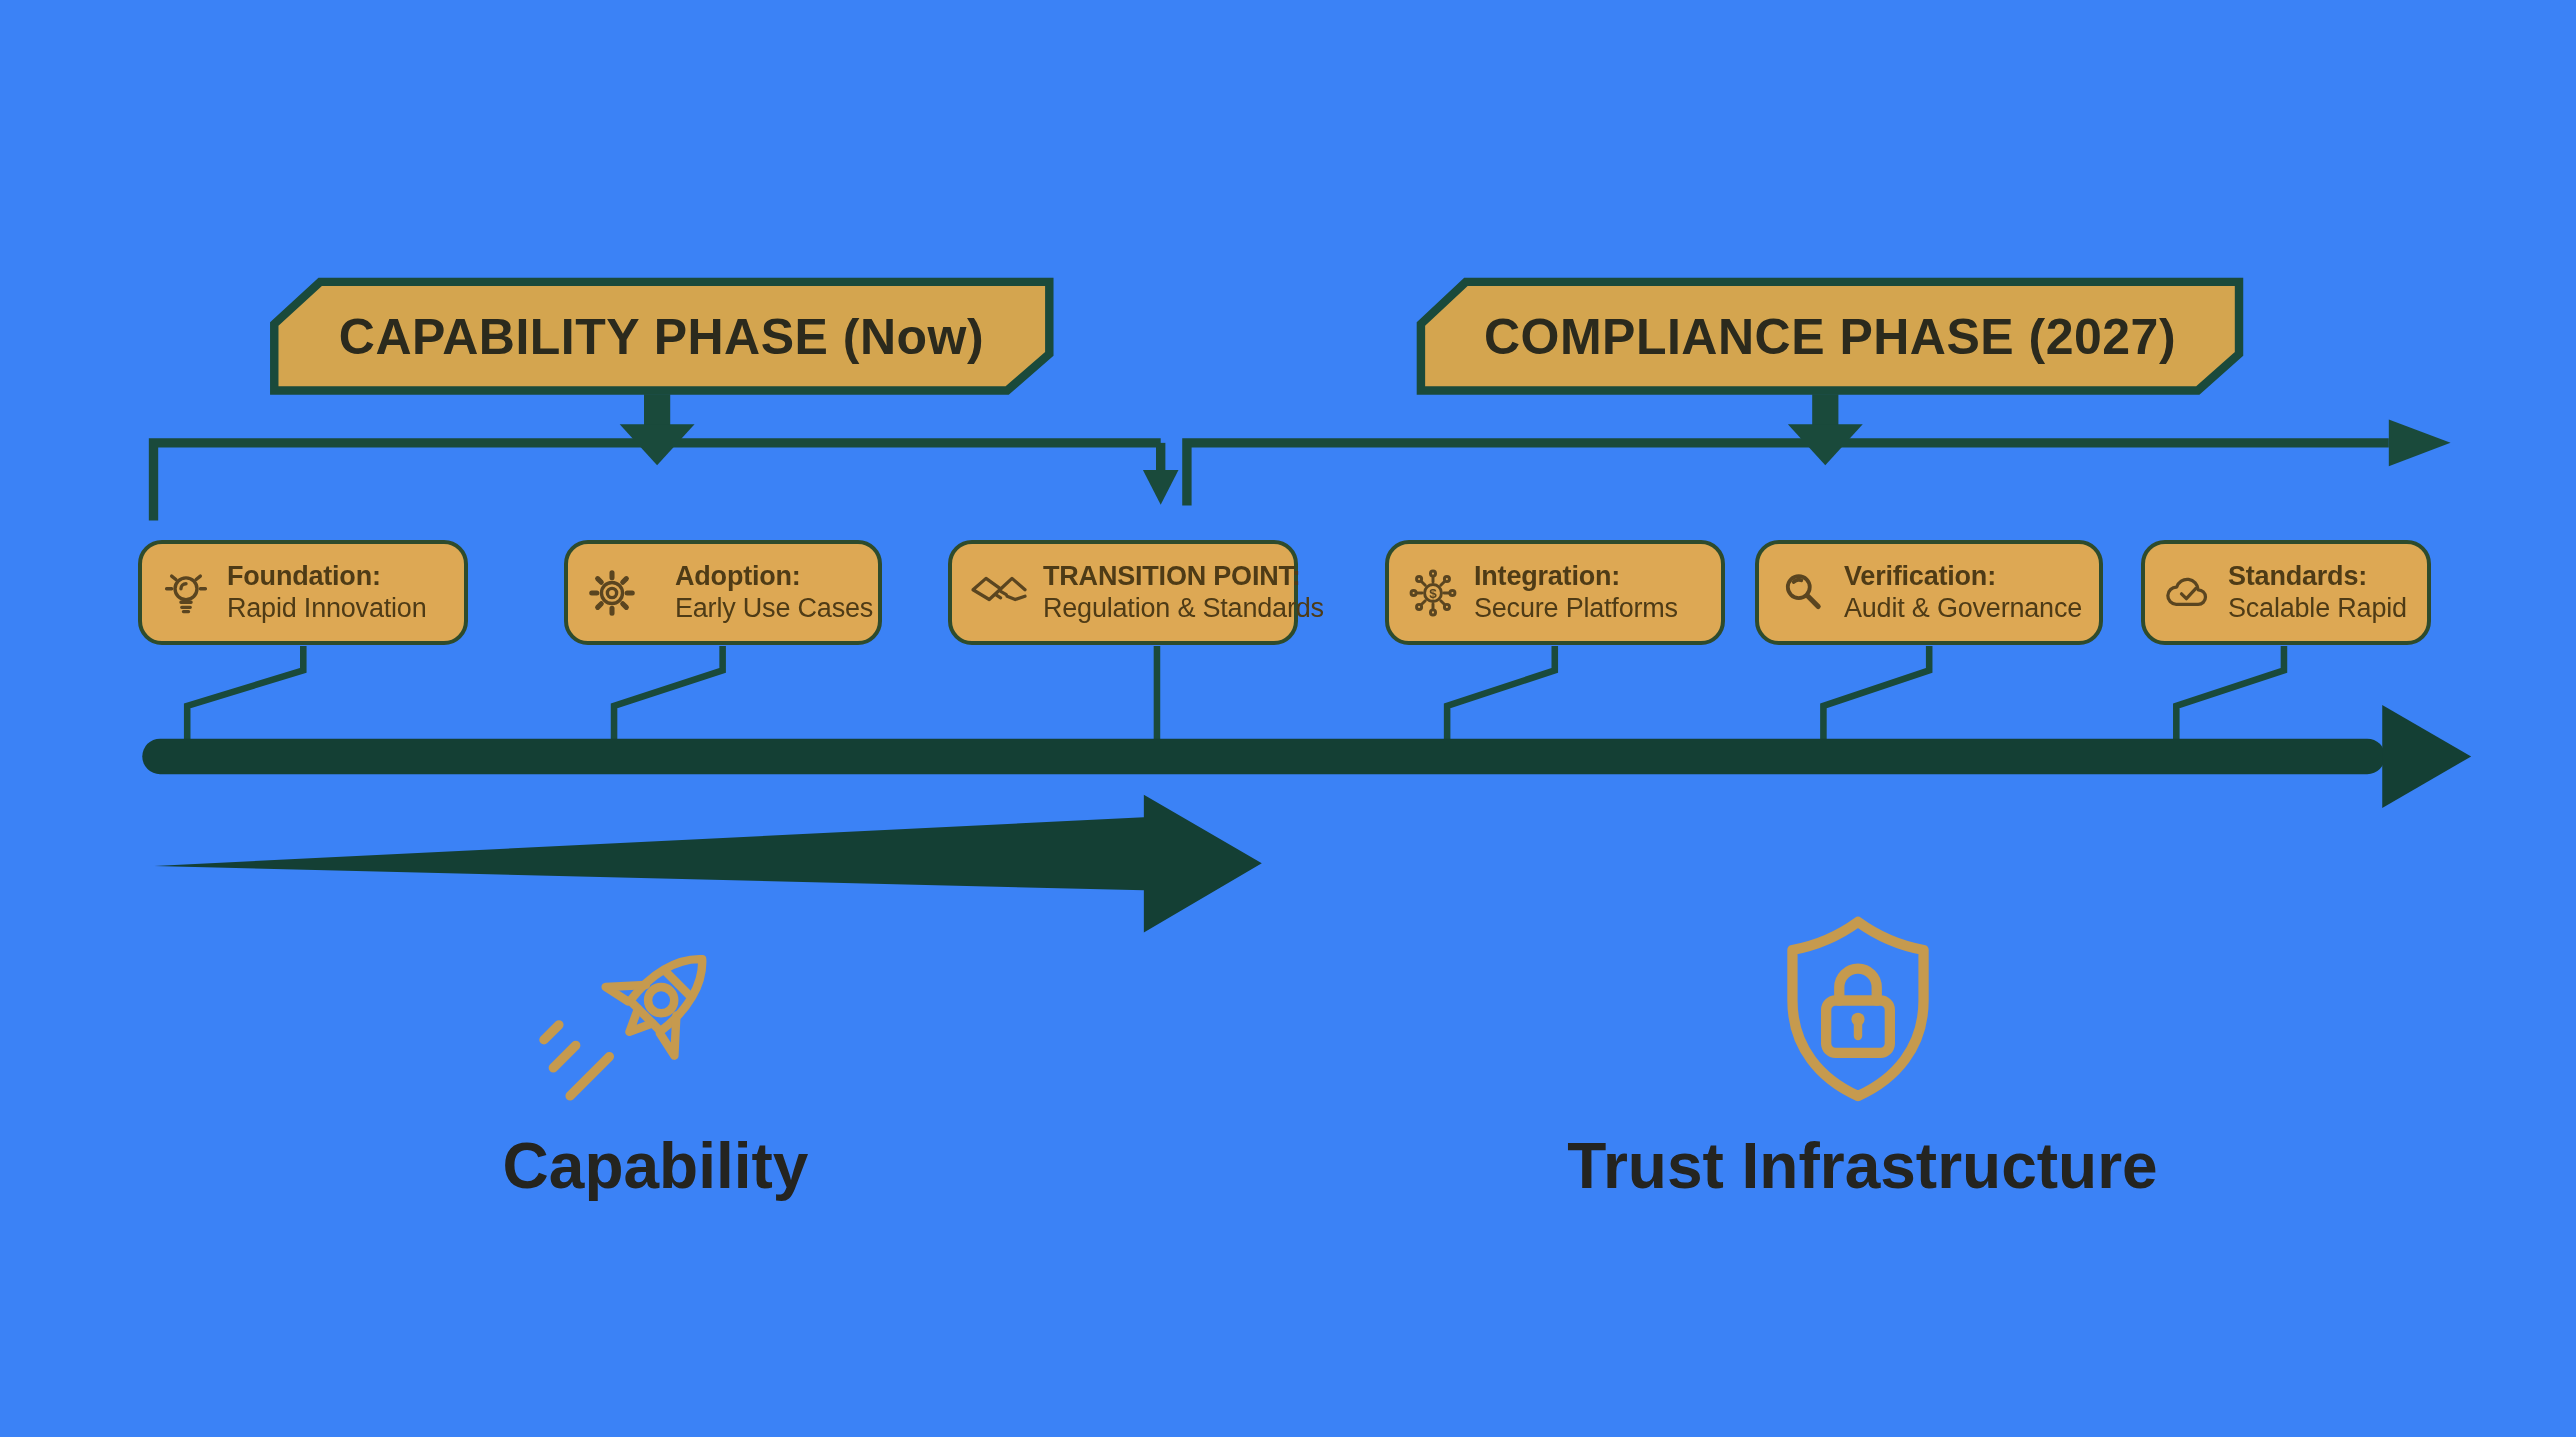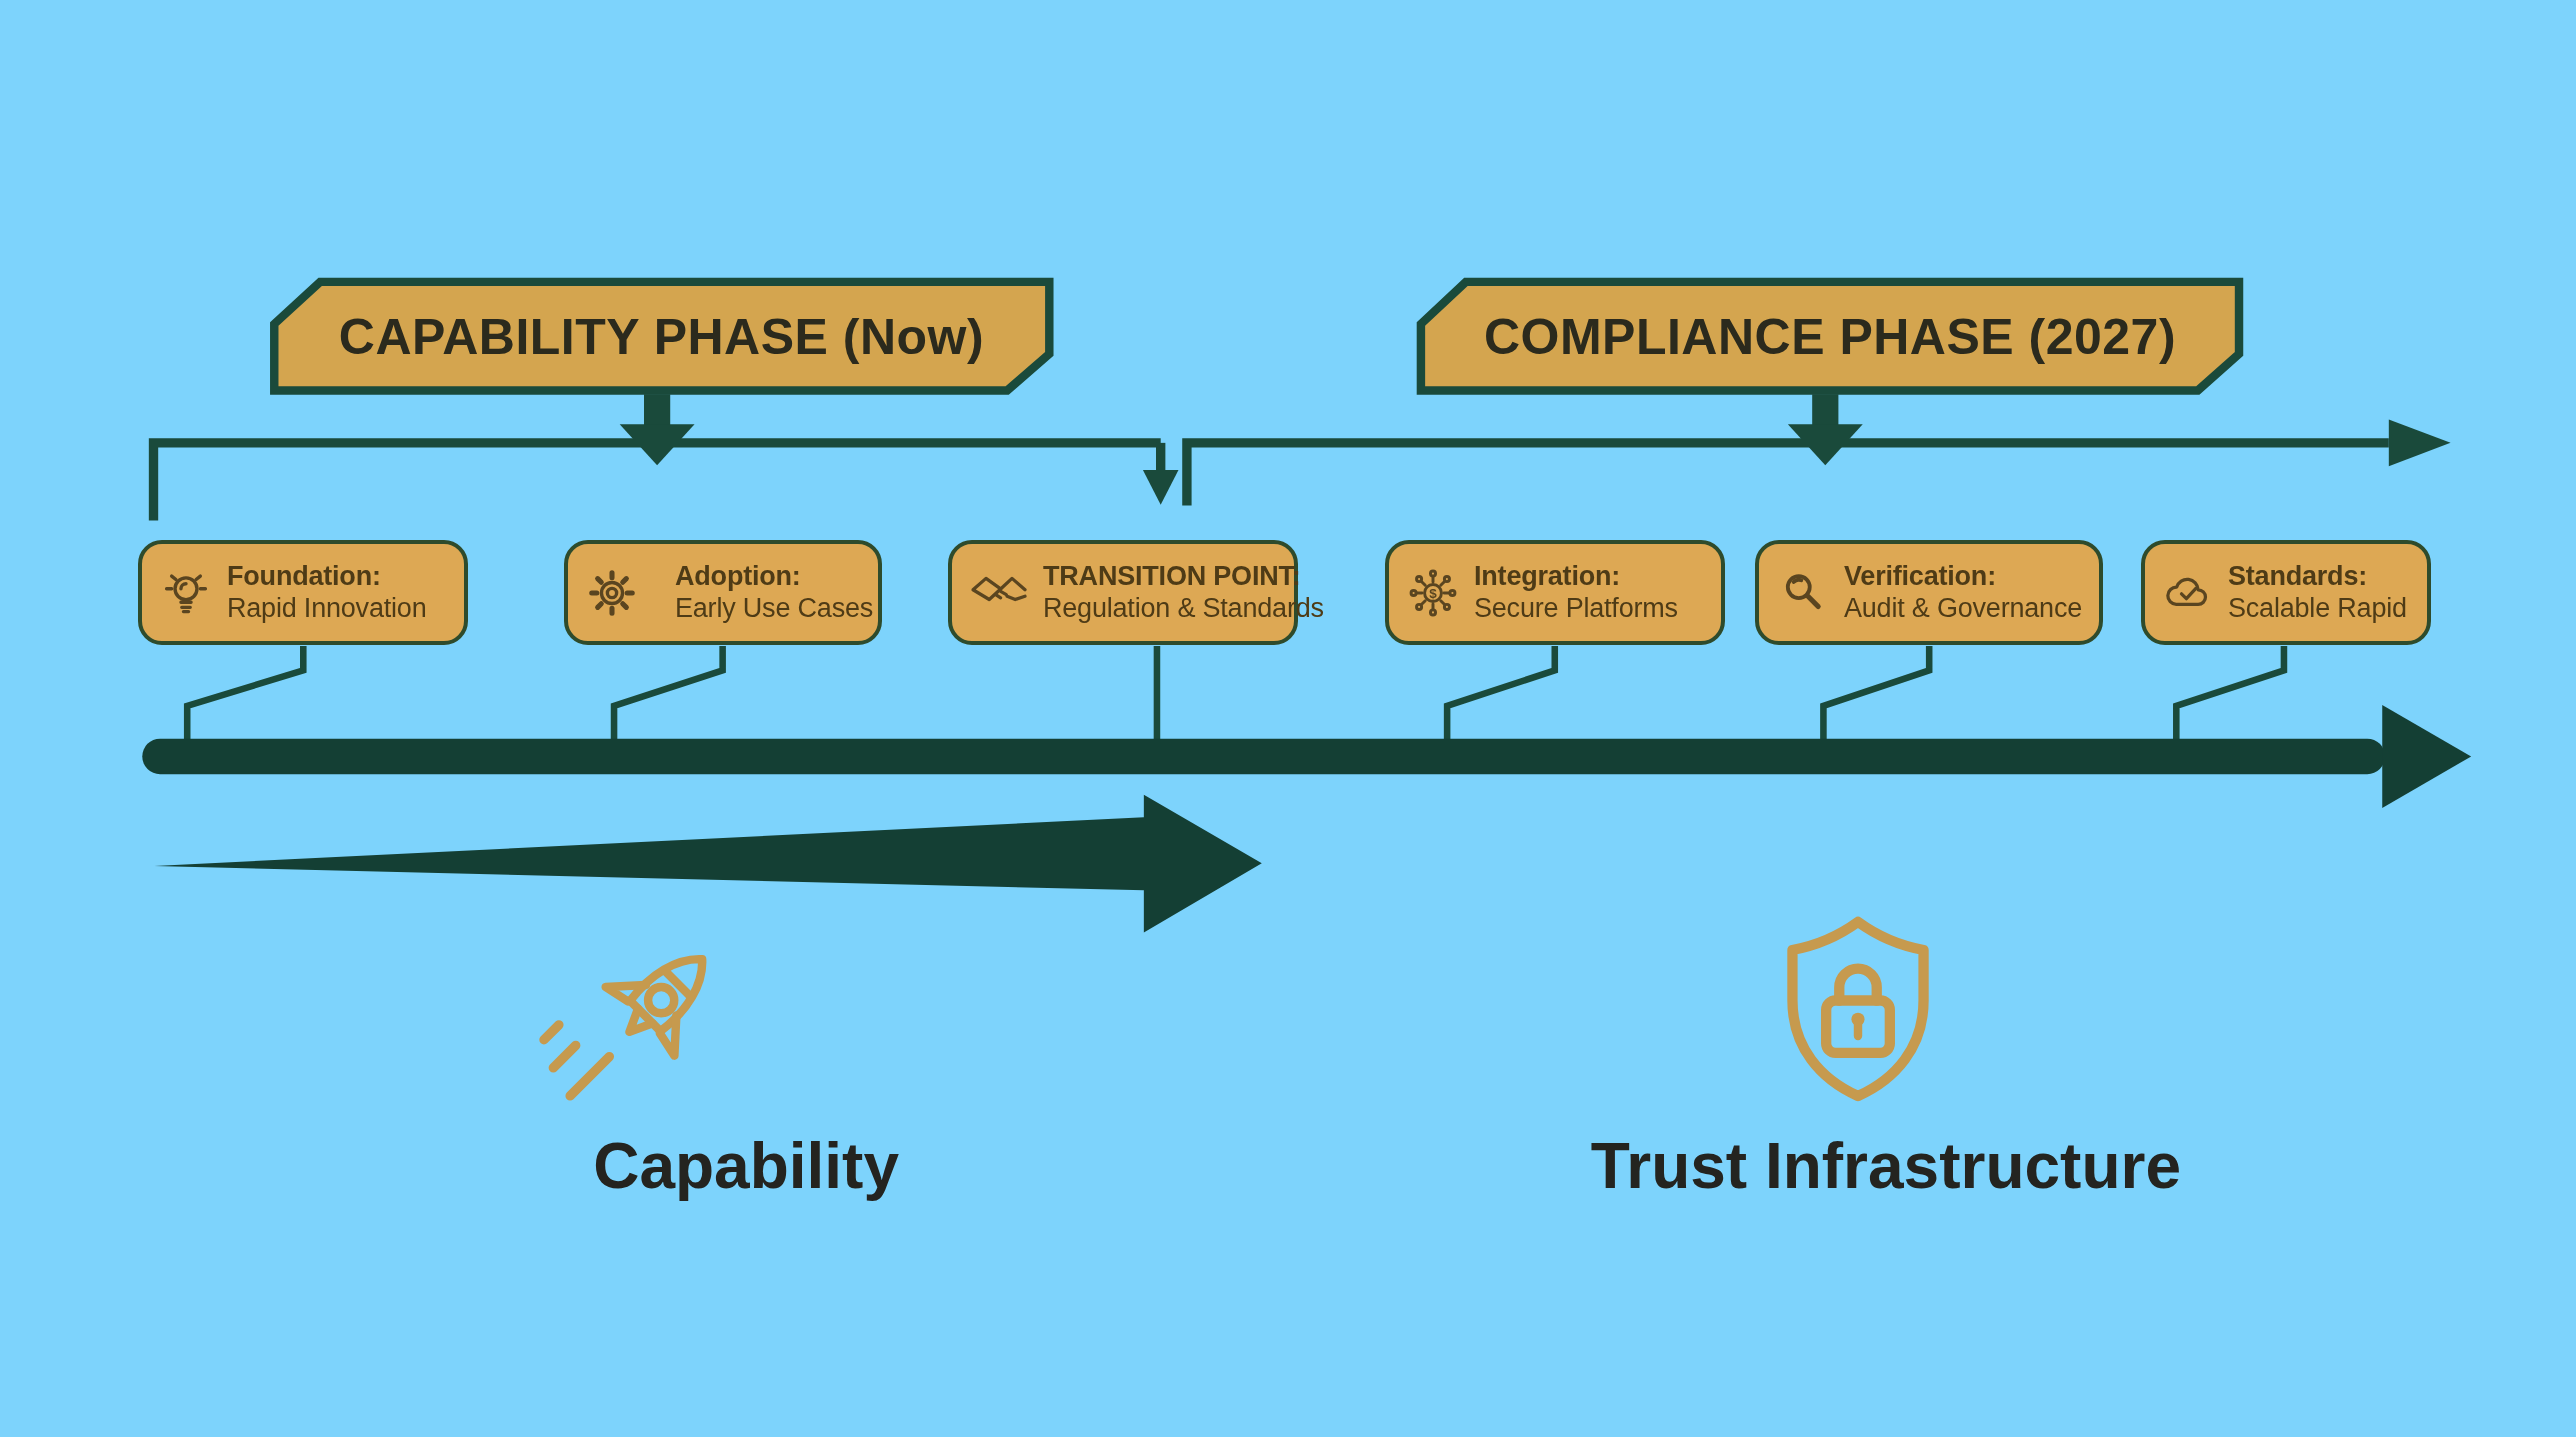--- a/index.html
+++ b/index.html
@@ -1,30 +1,30 @@
 <!DOCTYPE html>
 <html style="font-size:15px"><head>
 <meta charset="utf-8">
 <style>
   html,body{margin:0;padding:0;}
   body{font-family:"Liberation Sans", sans-serif;}
-  .stage{position:relative;width:2576px;height:1438px;background:#7dd3fc;overflow:hidden;}
+  .stage{position:relative;width:2576px;height:1438px;background:#3b82f6;overflow:hidden;}
   .art{position:absolute;left:0;top:0;}
   .banner-label{position:absolute;display:flex;align-items:center;justify-content:center;
     font-weight:bold;font-size:50px;color:#2b2a1d;letter-spacing:0.5px;white-space:nowrap;}
   .banner-label.cap{left:274px;top:282px;width:775px;height:109px;}
   .banner-label.com{left:1421px;top:282px;width:818px;height:109px;}
   .milestone{position:absolute;top:540px;height:105px;background:#dda854;border:4.7px solid #2e4b2c;
     border-radius:24px;display:flex;align-items:center;gap:14px;padding:0 15px 0 17px;box-sizing:border-box;}
   .m-icon{flex:0 0 auto;}
   .m-text{display:flex;flex-direction:column;line-height:1.18;}
   .m-title{font-weight:bold;font-size:27px;color:#4e3b16;white-space:nowrap;letter-spacing:-0.2px;}
   .m-sub{font-size:27px;color:#4e3b16;white-space:nowrap;letter-spacing:-0.2px;}
   .footer-icon{position:absolute;}
-  .footer-label{position:absolute;font-size:64px;font-weight:600;color:#242420;text-align:right;white-space:nowrap;}
+  .footer-label{position:absolute;font-size:64px;font-weight:600;color:#242420;text-align:center;white-space:nowrap;}
   .footer-label.cap{left:412px;top:1129px;width:487px;}
   .footer-label.trust{left:1544px;top:1129px;width:637px;}
 </style>
 </head>
 <body>
 
 <div class="stage">
 
   <svg class="art" width="2576" height="1438" viewBox="0 0 2752 1536">
     <g fill="none" stroke="#1a4a3b" stroke-width="10">

